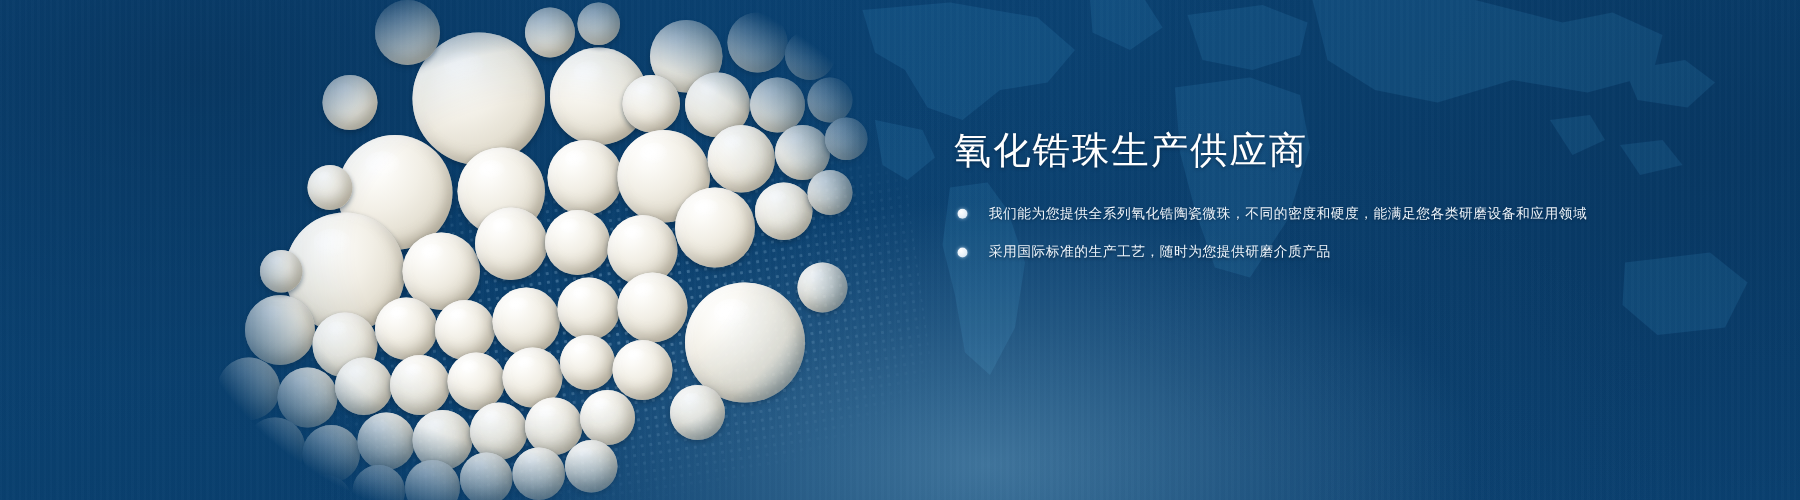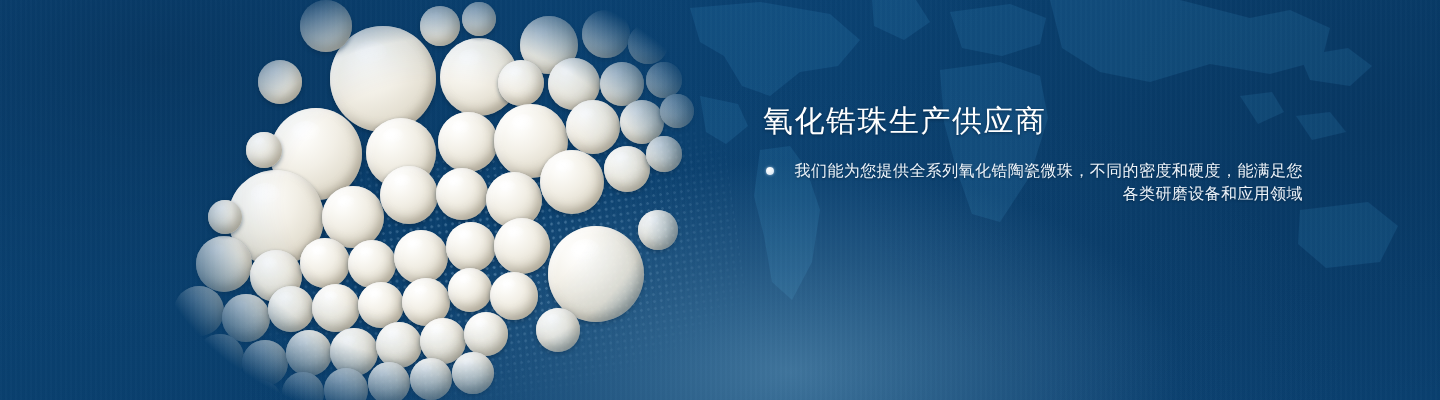--- a/index.html
+++ b/index.html
@@ -112,26 +112,25 @@
   }
   .bullets {
     list-style: none;
     margin: 0;
     padding: 0;
   }
   .bullets li {
     position: relative;
     padding-left: 28px;
     margin-bottom: 8px;
-    font-size: 16px;
+    font-size: 11px;
     line-height: 23px;
     color: #eef4fa;
     letter-spacing: 0.4px;
     text-shadow: 0 1px 2px rgba(3,26,48,0.5);
-    text-align: right;
   }
   .bullets li:last-child { margin-bottom: 0; }
   .dot {
     position: absolute;
     left: 3px;
     top: 8px;
     width: 8px;
     height: 8px;
     border-radius: 50%;
     background: radial-gradient(circle at 35% 32%, #ffffff 0%, #e7f0f8 55%, #c6d8e8 100%);
@@ -246,16 +245,20 @@
     <div class="bead" style="left:208px; top:200px; width:34px; height:34px;"></div>
   </div>
 
   <div class="copy">
     <h1 class="headline">氧化锆珠生产供应商</h1>
     <ul class="bullets">
       <li>
         <span class="dot"></span>
         <span>我们能为您提供全系列氧化锆陶瓷微珠，不同的密度和硬度，能满足您各类研磨设备和应用领域</span>
       </li>
+      <li>
+        <span class="dot"></span>
+        <span>采用国际标准的生产工艺，随时为您提供研磨介质产品</span>
+      </li>
     </ul>
   </div>
 
 </div>
 
 </body></html>

